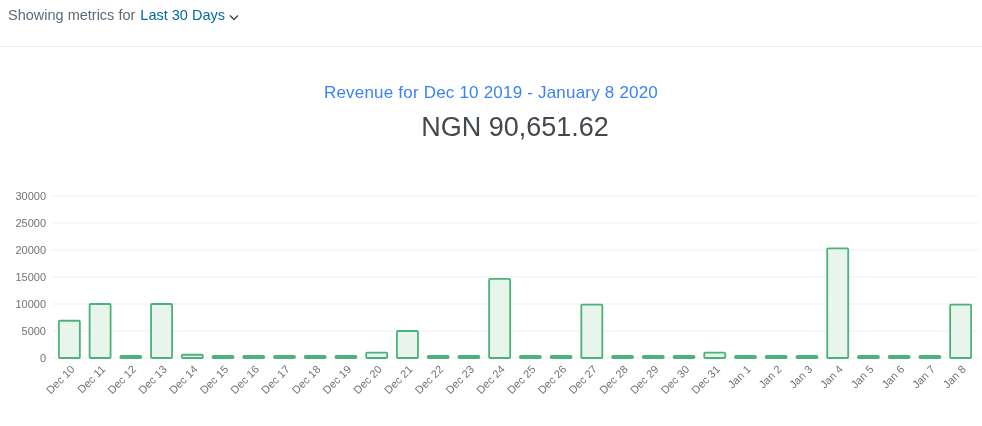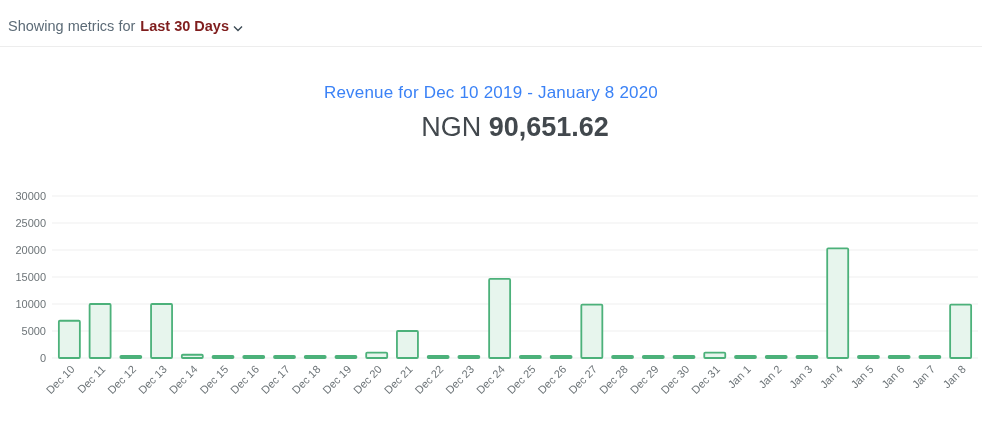--- a/index.html
+++ b/index.html
@@ -7,53 +7,53 @@
     width: 982px; height: 426px;
     background: #ffffff;
     font-family: "Liberation Sans", sans-serif;
     overflow: hidden;
     position: relative;
   }
   .topbar {
     height: 47px;
     border-bottom: 1px solid #ededed;
     display: flex;
-    align-items: center;
+    align-items: flex-start;
     padding: 5px 0 0 8px;
   }
   .topbar-inner {
     display: flex;
     align-items: center;
     gap: 5px;
     font-size: 14.5px;
     color: #5c6b77;
     line-height: 18px;
   }
   .range-selector {
     display: inline-flex;
     align-items: center;
     gap: 4px;
     cursor: pointer;
-    color: #7f1d1d;
-    font-weight: 700;
+    color: #0369a1;
+    font-weight: 400;
   }
   .chev { display: inline-block; margin-top: 2px; }
   .summary { text-align: center; margin-top: 36px; }
   .summary-title {
     font-size: 17px;
     color: #3b82f6;
     letter-spacing: 0.2px;
   }
   .summary-amount {
     margin-top: 9px;
     font-size: 27px;
     color: #42484d;
   }
   .summary-amount .currency { font-weight: 400; margin-left: 48px; }
-  .summary-amount .amount { font-weight: 700; }
+  .summary-amount .amount { font-weight: 400; }
   .chart-wrap {
     position: absolute;
     left: 0; top: 186px;
     width: 982px; height: 240px;
   }
   svg text {
     font-family: "Liberation Sans", sans-serif;
   }
 </style>
 </head>

